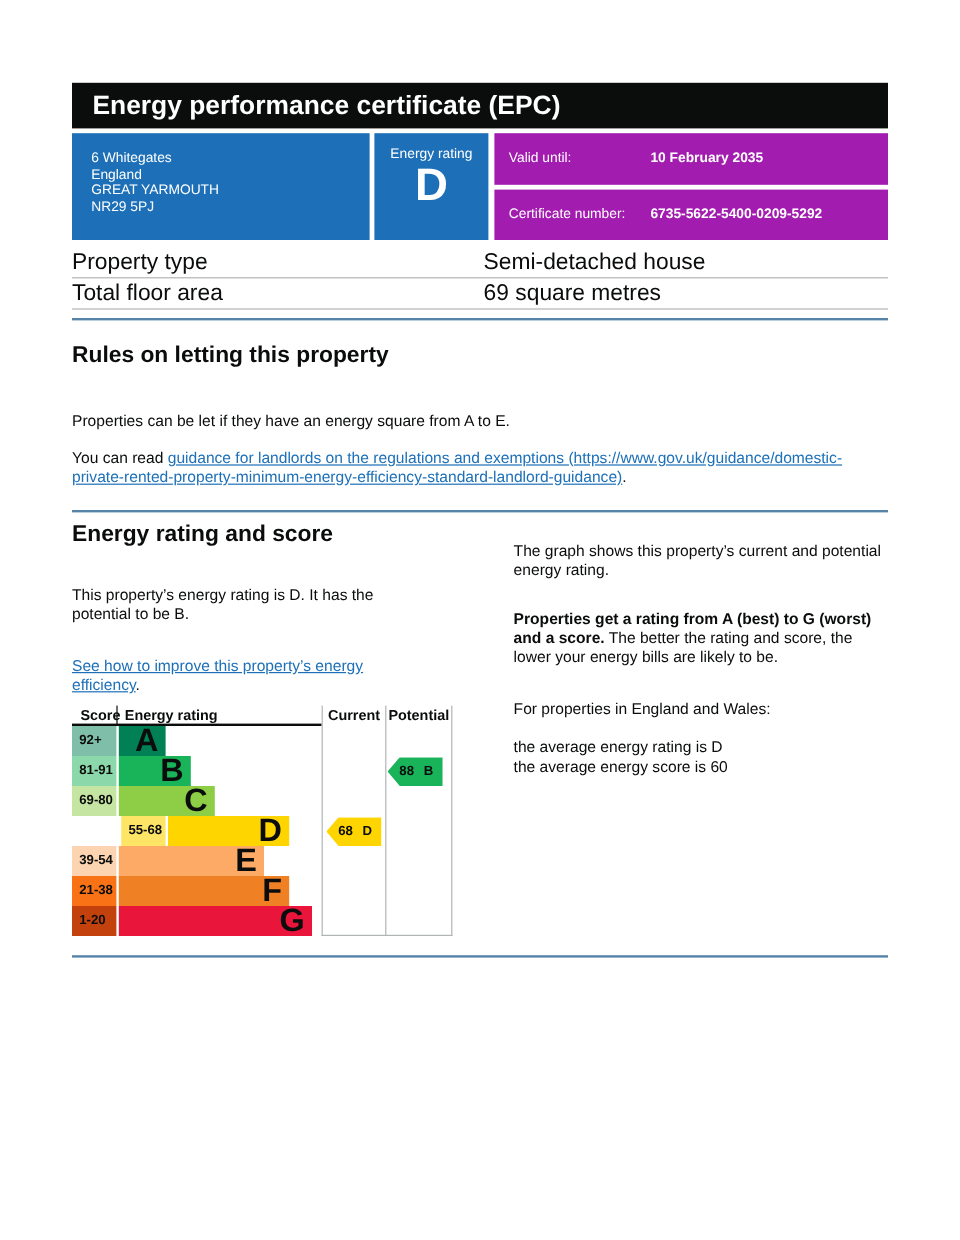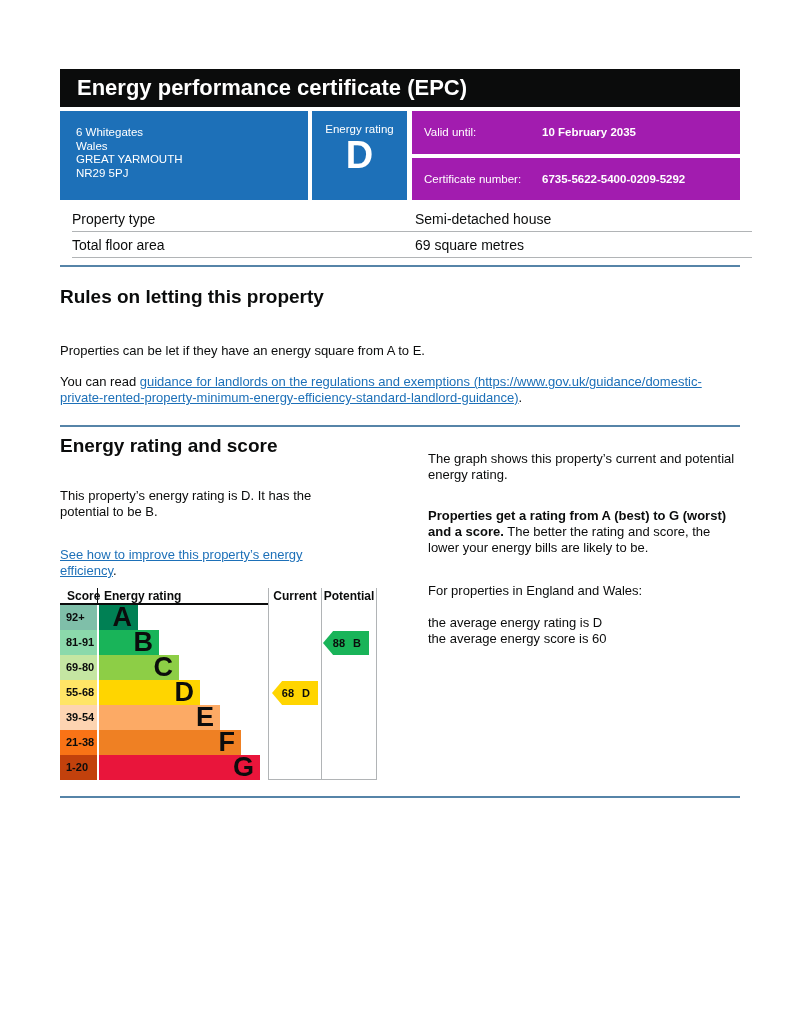--- a/index.html
+++ b/index.html
@@ -29,21 +29,21 @@
   .rating-box { width: 95px; margin-right: 5px; text-align: center; }
   .rating-box .rating-label { font-size: 11.5px; margin-top: 12px; }
   .rating-box .rating-letter { font-size: 38px; font-weight: bold; line-height: 40px; }
   .validity-box { flex: 1; display: flex; flex-direction: column; background: transparent; }
   .validity-row { background: #a21caf; color: #ffffff; flex: 1; position: relative; font-size: 11.5px; }
   .validity-row.first { margin-bottom: 4px; }
   .validity-row .lab { position: absolute; left: 12px; top: 50%; transform: translateY(-50%); }
   .validity-row .val { position: absolute; left: 130px; top: 50%; transform: translateY(-50%); font-weight: bold; }
 
   
-  .info-table { left: 60px; top: 206px; width: 680px; font-size: 14px; margin-left: 12px; }
+  .info-table { left: 60px; top: 206px; width: 680px; font-size: 19px; }
   .info-row { display: flex; padding: 5px 0 4px 0; border-bottom: 1px solid #b1b4b6; line-height: 16px; }
   .info-label { width: 343px; }
 
   .rule { left: 60px; width: 680px; height: 2px; background: #5684a8; }
   .rule1 { top: 265px; }
   .rule2 { top: 425px; }
   .rule3 { top: 796px; }
 
   h2 { font-size: 19px; font-weight: bold; margin: 0; }
   .body-text { font-size: 13px; line-height: 16px; }
@@ -91,21 +91,21 @@
 
 <div class="page">
 
   <div class="abs banner">
     <span>Energy performance certificate (EPC)</span>
   </div>
 
   <div class="abs header-boxes">
     <div class="bluebox address-box">
       <div>6 Whitegates</div>
-      <div>Wales</div>
+      <div>England</div>
       <div>GREAT YARMOUTH</div>
       <div>NR29 5PJ</div>
     </div>
     <div class="bluebox rating-box">
       <div class="rating-label">Energy rating</div>
       <div class="rating-letter">D</div>
     </div>
     <div class="validity-box">
       <div class="validity-row first">
         <span class="lab">Valid until:</span>
@@ -156,21 +156,21 @@
           <div class="ch-bar" style="background: rgb(0, 128, 84); width: 39px;">A</div>
         </div>
         <div class="ch-row" style="top: 42px;">
           <div class="ch-score-cell" style="background: rgb(139, 217, 171);">81-91</div>
           <div class="ch-bar" style="background: rgb(25, 180, 89); width: 60px;">B</div>
         </div>
         <div class="ch-row" style="top: 67px;">
           <div class="ch-score-cell" style="background: rgb(197, 230, 162);">69-80</div>
           <div class="ch-bar" style="background: rgb(141, 206, 70); width: 80px;">C</div>
         </div>
-        <div class="ch-row" style="top: 92px;">
+        <div class="ch-row" style="top: 92px; margin-left: 41px;">
           <div class="ch-score-cell" style="background: rgb(255, 229, 102);">55-68</div>
           <div class="ch-bar" style="background: rgb(255, 213, 0); width: 101px;">D</div>
         </div>
         <div class="ch-row" style="top: 117px;">
           <div class="ch-score-cell" style="background: rgb(253, 212, 177);">39-54</div>
           <div class="ch-bar" style="background: rgb(252, 170, 101); width: 121px;">E</div>
         </div>
         <div class="ch-row" style="top: 142px;">
           <div class="ch-score-cell" style="background: #f97316;">21-38</div>
           <div class="ch-bar" style="background: rgb(239, 128, 35); width: 142px;">F</div>

